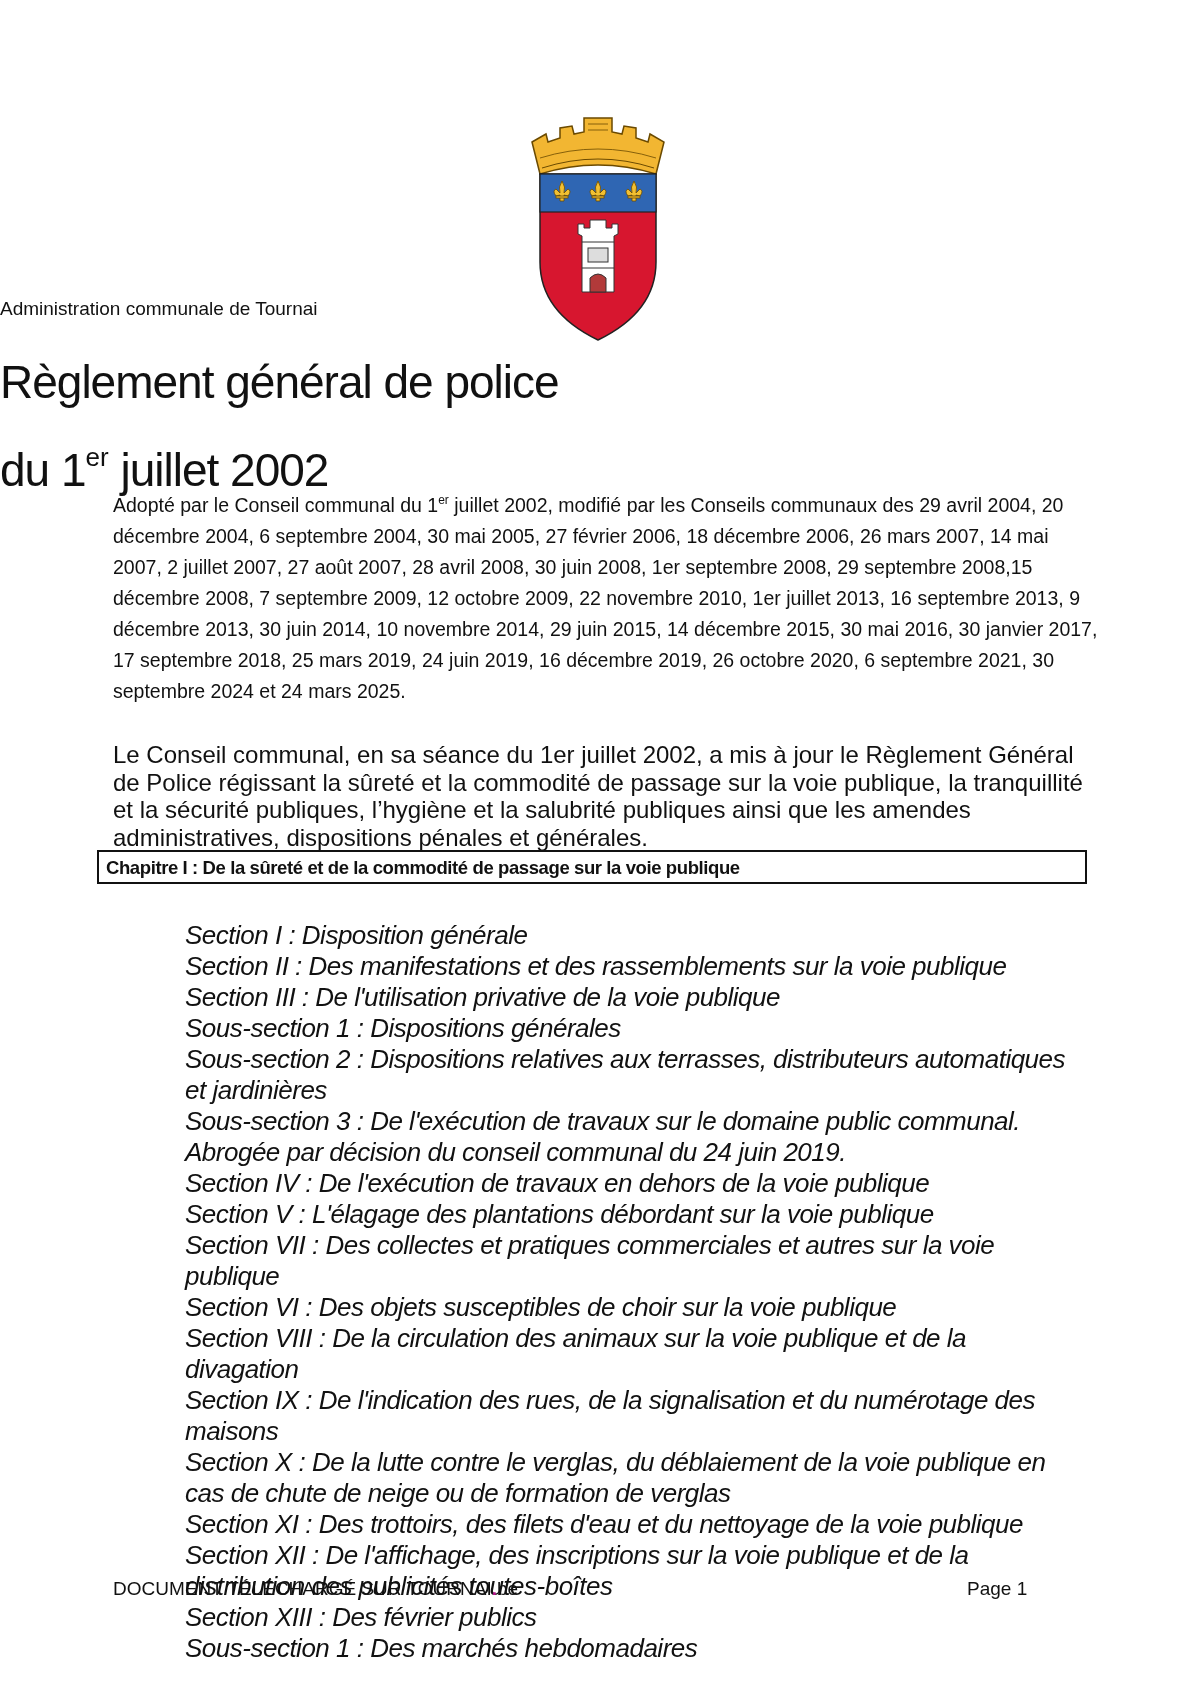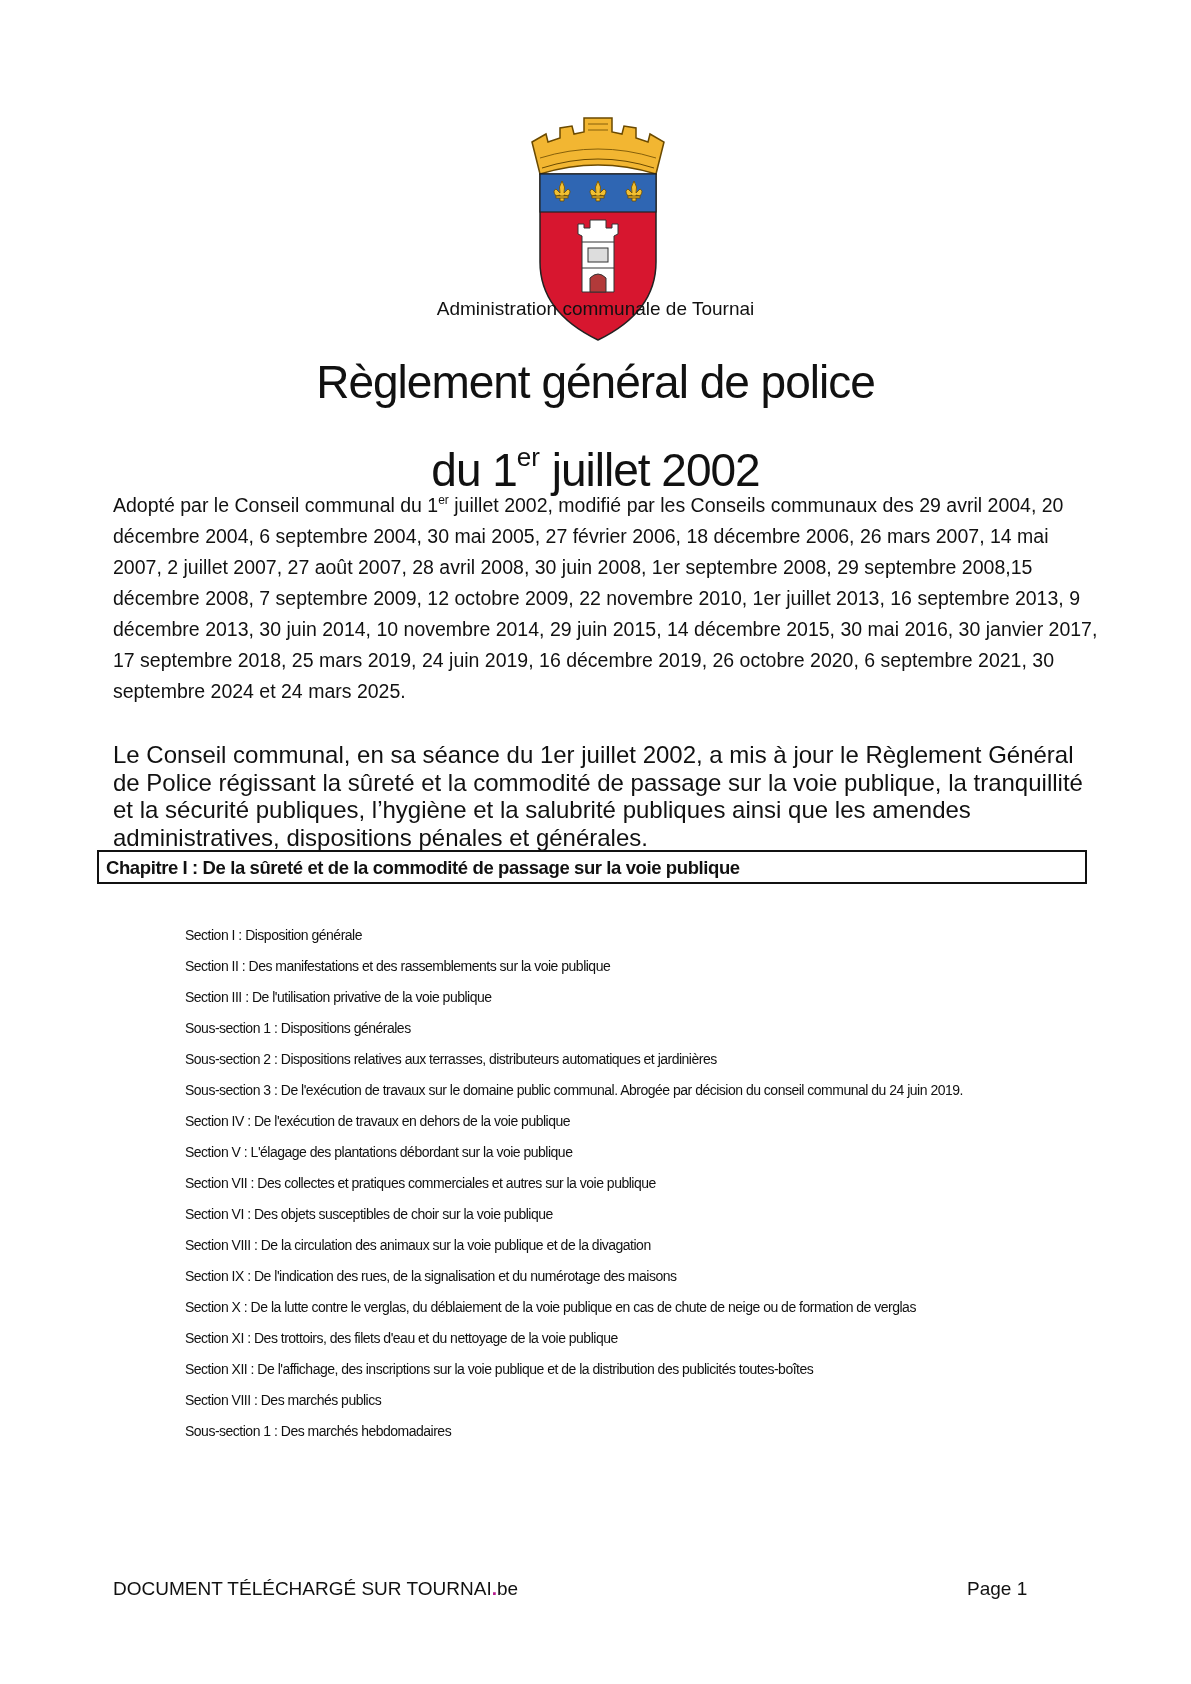--- a/index.html
+++ b/index.html
@@ -1,36 +1,36 @@
 <!DOCTYPE html>
 <html><head>
 <meta charset="utf-8">
 <style>
   html, body { margin: 0; padding: 0; background: #ffffff; }
   body { width: 1191px; height: 1684px; position: relative; overflow: hidden;
          font-family: "Liberation Sans", sans-serif; color: #111111; }
   .crest { position: absolute; left: 526px; top: 112px; width: 144px; height: 232px; }
-  .org { position: absolute; left: 0; width: 1191px; top: 298px; text-align: center;
+  .org { position: absolute; left: 0; width: 1191px; top: 298px; 
          font-size: 19px; color: #111; }
-  .title { position: absolute; left: 0; width: 1191px; text-align: center;
+  .title { position: absolute; left: 0; width: 1191px; text-align: left;
            font-size: 46px; letter-spacing: -1px; color: #111; }
   .title.l1 { top: 355px; }
   .title.l2 { top: 425px; margin-top: 17px; }
   .title sup { font-size: 26px; vertical-align: 20px; letter-spacing: 0; }
   .para1 { position: absolute; left: 113px; width: 985px; top: 490px;
            font-size: 19.5px; line-height: 31px; }
   .para1 sup { font-size: 12px; vertical-align: 8px; line-height: 0; }
   .para2 { position: absolute; left: 113px; width: 985px; top: 741px;
            font-size: 24px; line-height: 27.5px; }
   .chapter { position: absolute; left: 97px; top: 850px; width: 990px; height: 34px;
              border: 2px solid #111; box-sizing: border-box; }
   .chapter-label { position: absolute; left: 7px; top: 5px; font-size: 18.5px;
                    font-weight: bold; letter-spacing: -0.4px; text-align: center; }
   .sections { position: absolute; left: 185px; top: 920px; width: 900px;
-              font-size: 14px; line-height: 31px; letter-spacing: -0.5px; }
+              font-size: 26px; line-height: 31px; font-style: italic; letter-spacing: -0.5px; }
   .sections div { margin: 0; }
   .footer-left { position: absolute; left: 113px; top: 1578px; font-size: 19px; }
   .dot { color: #b5178c; font-weight: bold; }
   .footer-right { position: absolute; left: 967px; top: 1578px; font-size: 19px; }
 </style>
 </head>
 <body>
 
 <svg class="crest" viewBox="0 0 144 232">
 
@@ -93,19 +93,19 @@
   <div>Sous-section 3 : De l'exécution de travaux sur le domaine public communal. Abrogée par décision du conseil communal du 24 juin 2019.</div>
   <div>Section IV : De l'exécution de travaux en dehors de la voie publique</div>
   <div>Section V : L'élagage des plantations débordant sur la voie publique</div>
   <div>Section VII : Des collectes et pratiques commerciales et autres sur la voie publique</div>
   <div>Section VI : Des objets susceptibles de choir sur la voie publique</div>
   <div>Section VIII : De la circulation des animaux sur la voie publique et de la divagation</div>
   <div>Section IX : De l'indication des rues, de la signalisation et du numérotage des maisons</div>
   <div>Section X : De la lutte contre le verglas, du déblaiement de la voie publique en cas de chute de neige ou de formation de verglas</div>
   <div>Section XI : Des trottoirs, des filets d'eau et du nettoyage de la voie publique</div>
   <div>Section XII : De l'affichage, des inscriptions sur la voie publique et de la distribution des publicités toutes-boîtes</div>
-  <div>Section VIII : Des marchés publics</div>
+  <div>Section XIII : Des février publics</div>
   <div>Sous-section 1 : Des marchés hebdomadaires</div>
 </div>
 
 <div class="footer-left"><span>DOCUMENT TÉLÉCHARGÉ SUR TOURNAI</span><span class="dot">.</span><span>be</span></div>
 
 <div class="footer-right">Page 1</div>
 
 </body></html>

